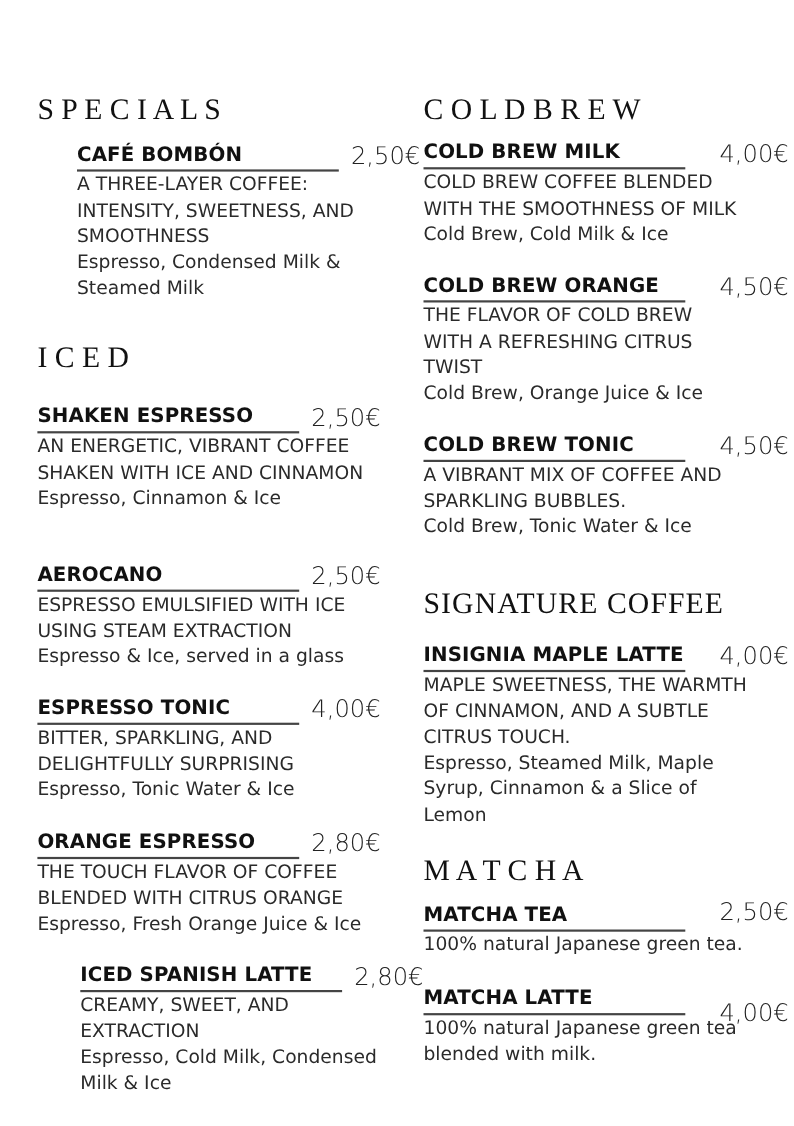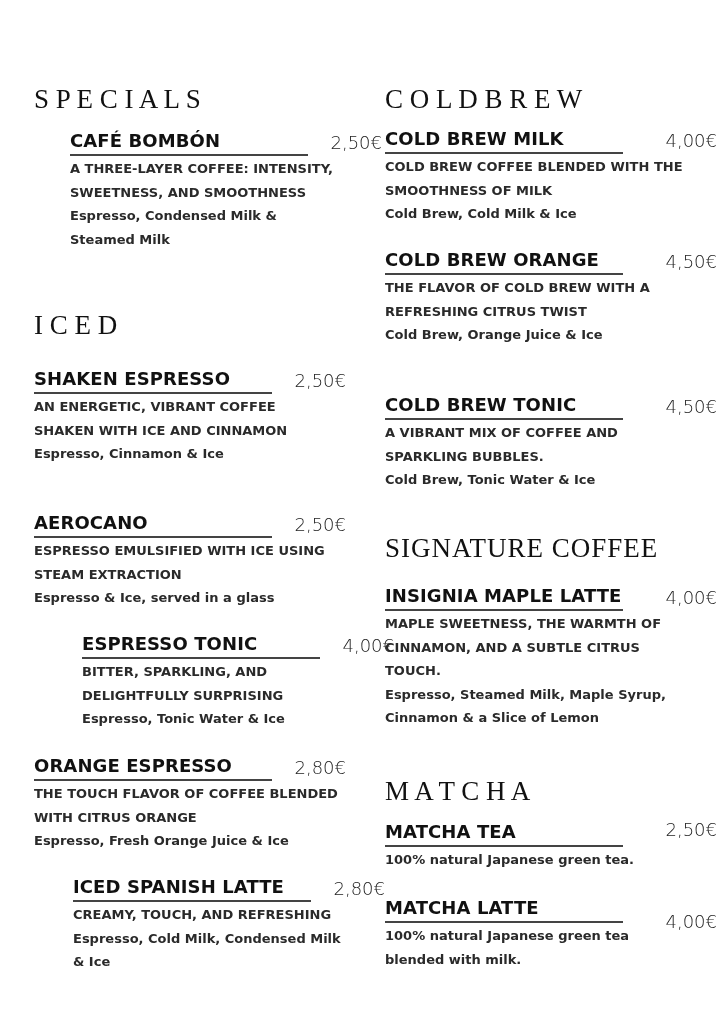--- a/index.html
+++ b/index.html
@@ -5,23 +5,23 @@
   html, body { margin:0; padding:0; background:#ffffff; }
   body { width:722px; height:1024px; position:relative; overflow:hidden;
          font-family:"DejaVu Sans", sans-serif; color:#1a1a1a; }
   .section-title { position:absolute; font-family:Liberation Serif, serif;
          font-weight:300; font-size:27px; color:#111; white-space:nowrap; line-height:1;text-align:center; }
   .item { position:absolute; width:320px; }
   .item-head { position:relative; height:26px; }
   .item-name { position:absolute; left:0; top:0; font-weight:bold; font-size:18px;
          color:#111; white-space:nowrap; letter-spacing:0.1px; line-height:22px; }
   .item-rule { position:absolute; left:0; top:24px; width:238px; height:2px; background:#444; }
-  .item-price { position:absolute; right:0; top:2px; font-size:18px; color:#222;
+  .item-price { position:absolute; right:0; top:2px; font-size:22px; color:#222;
          white-space:nowrap; line-height:22px; font-weight:300;text-align:center; }
-  .item-desc, .item-ing { font-size:13px; line-height:23.5px; color:#2a2a2a; font-weight:bold; }
+  .item-desc, .item-ing { font-size:17px; line-height:23.5px; color:#2a2a2a; font-weight:normal; }
   .item-desc { text-transform:none; }
   .item-body { padding-top:1px; }
 </style>
 </head>
 <body>
 
 <div class="section-title" style="left:34px; top:86px;">S P E C I A L S</div>
 
 <div class="item" style="left:34px; top:130px;margin-left:36px;">
   <div class="item-head">
@@ -54,21 +54,21 @@
     <span class="item-name">AEROCANO</span>
     <div class="item-rule"></div>
     <span class="item-price" style="right:8px">2,50€</span>
   </div>
   <div class="item-body" style="width:300px">
     <div class="item-desc">ESPRESSO EMULSIFIED WITH ICE USING STEAM EXTRACTION</div>
     <div class="item-ing">Espresso &amp; Ice, served in a glass</div>
   </div>
 </div>
 
-<div class="item" style="left:34px; top:633px;margin-left:48px;">
+<div class="item" style="left:34px; top:633px;">
   <div class="item-head">
     <span class="item-name">ESPRESSO TONIC</span>
     <div class="item-rule"></div>
     <span class="item-price" style="right:8px">4,00€</span>
   </div>
   <div class="item-body" style="width:270px">
     <div class="item-desc">BITTER, SPARKLING, AND DELIGHTFULLY SURPRISING</div>
     <div class="item-ing">Espresso, Tonic Water &amp; Ice</div>
   </div>
 </div>
@@ -85,21 +85,21 @@
   </div>
 </div>
 
 <div class="item" style="left:34px; top:876px;margin-left:39px;">
   <div class="item-head">
     <span class="item-name">ICED SPANISH LATTE</span>
     <div class="item-rule"></div>
     <span class="item-price" style="right:8px">2,80€</span>
   </div>
   <div class="item-body" style="width:275px">
-    <div class="item-desc">CREAMY, TOUCH, AND REFRESHING</div>
+    <div class="item-desc">CREAMY, SWEET, AND EXTRACTION</div>
     <div class="item-ing">Espresso, Cold Milk, Condensed Milk &amp; Ice</div>
   </div>
 </div>
 
 <div class="section-title" style="left:385px; top:86px;">C O L D   B R E W</div>
 
 <div class="item" style="left:385px; top:128px;">
   <div class="item-head">
     <span class="item-name">COLD BREW MILK</span>
     <div class="item-rule"></div>

